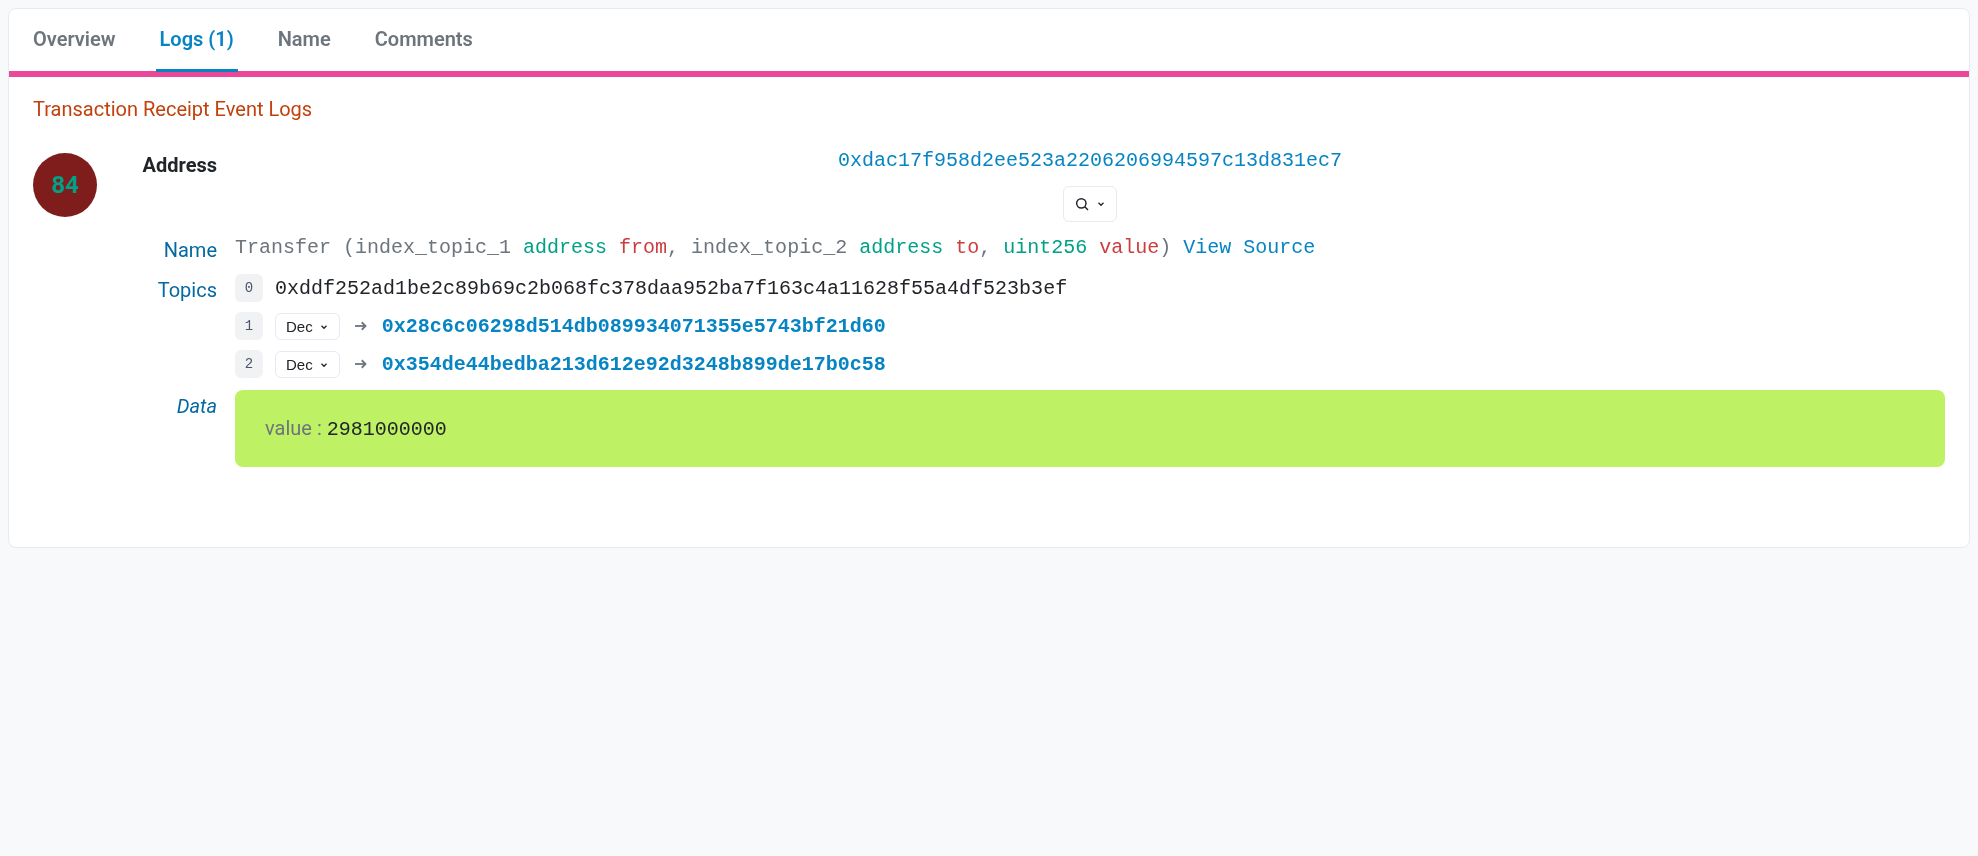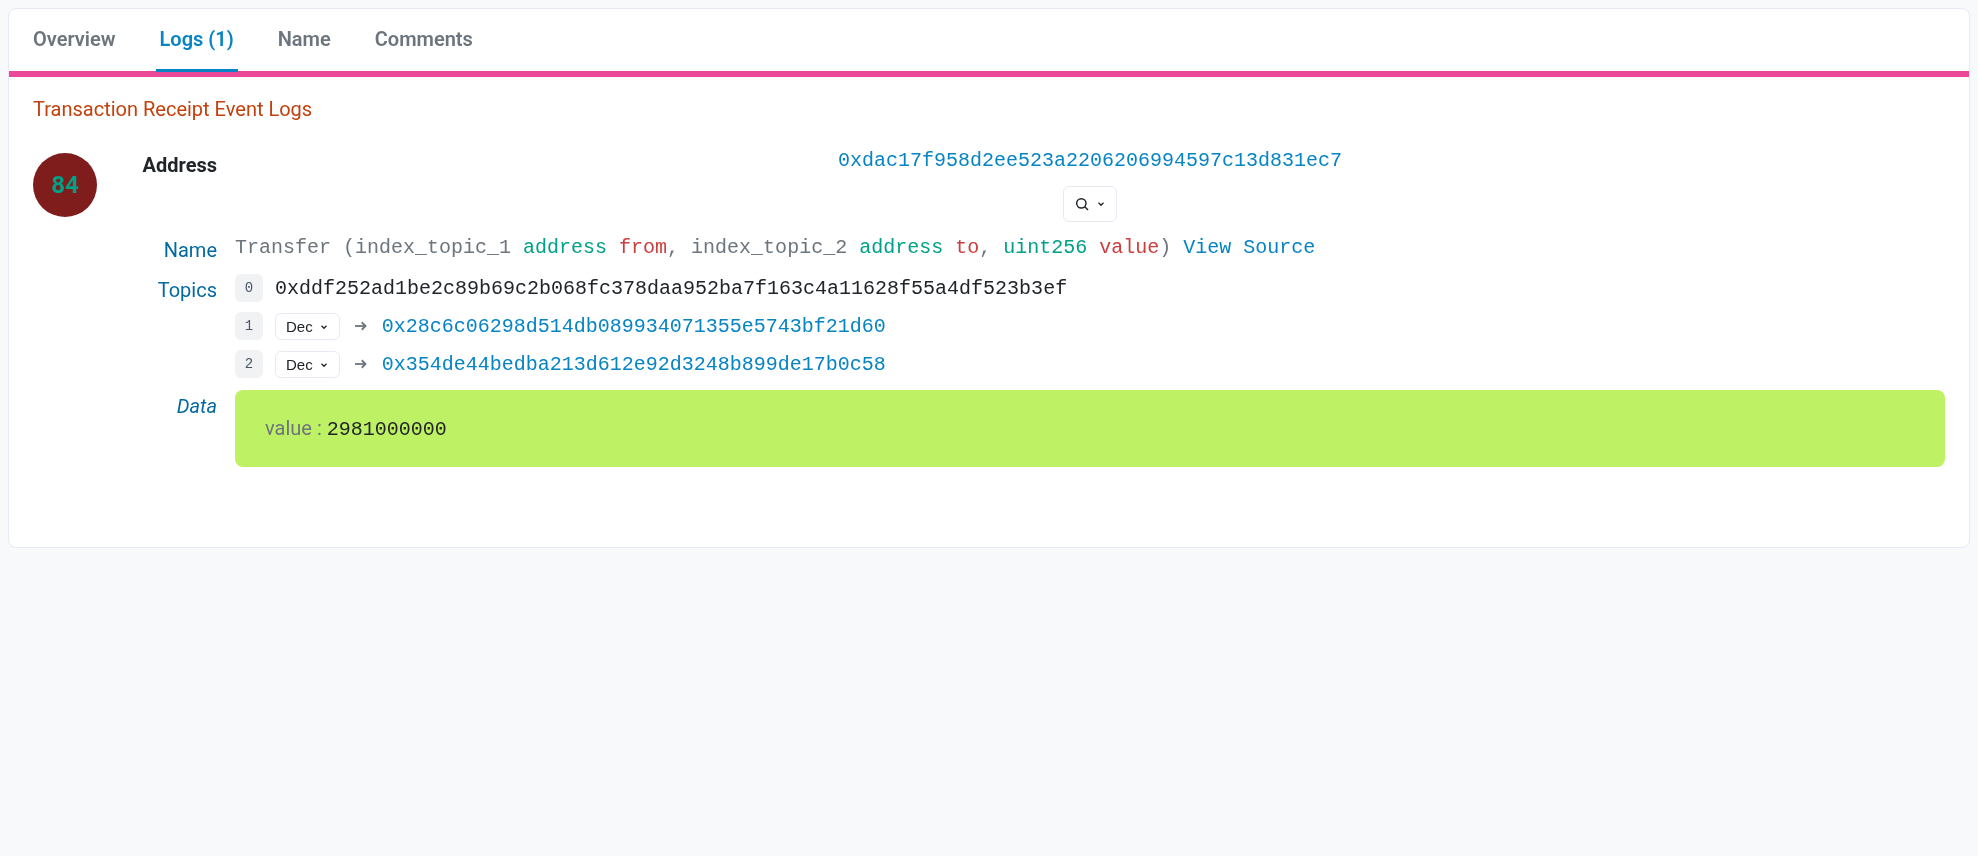--- a/index.html
+++ b/index.html
@@ -139,20 +139,21 @@
   font-family: "SFMono-Regular", Consolas, "Liberation Mono", Menlo, Courier, monospace;
   font-size: 20px;
   word-break: break-all;
 }
 .mono-link {
   font-family: "SFMono-Regular", Consolas, "Liberation Mono", Menlo, Courier, monospace;
   font-size: 20px;
   color: #0784c3;
   text-decoration: none;
   word-break: break-all;
+  font-weight: bold;
 }
 .name-part { font-family: "SFMono-Regular", Consolas, "Liberation Mono", Menlo, Courier, monospace; font-size: 20px; }
 .c-gray { color: #6c757d; margin-top: 16px; }
 .c-green { color: #00a186; }
 .c-red { color: #cc3d3d; }
 .c-blue { color: #0784c3; cursor: pointer; }
 .data-box {
   background: #bef264;
   border-radius: 8px;
   padding: 26px 30px;

